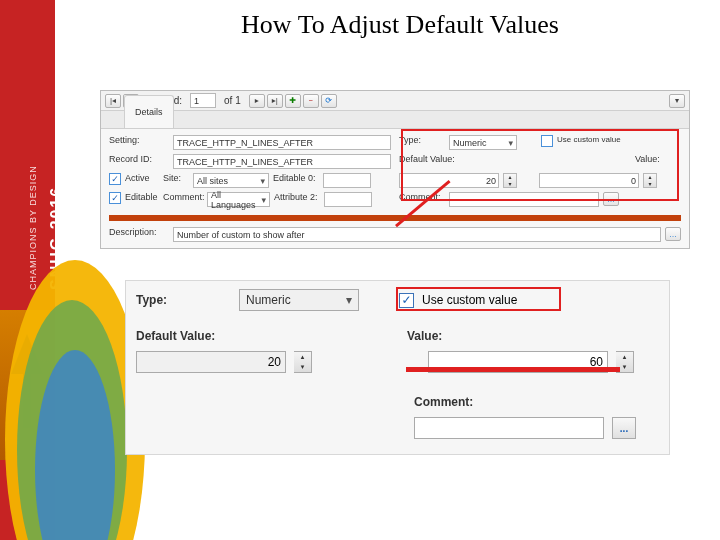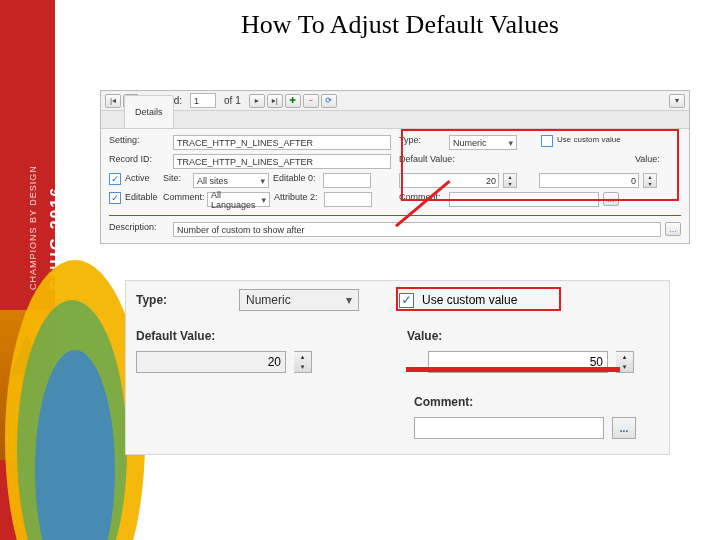--- a/index.html
+++ b/index.html
@@ -239,21 +239,21 @@
       <span class="lbl-sm" style="width:40px">Comment:</span>
       <div class="inp drop" style="width:63px;flex:none">All Languages</div>
       <span class="lbl-sm">Attribute 2:</span>
       <div class="inp" style="width:48px;flex:none"></div>
     </div>
     <div class="row">
       <span class="lbl-sm">Comment:</span>
       <div class="inp" style="width:150px;flex:none"></div>
       <div class="recbtn" style="color:#06c">…</div>
     </div>
-    <div class="row" style="grid-column:1 / span 2; margin-top:4px; border-top:1px solid #c2410c; padding-top:6px;">
+    <div class="row" style="grid-column:1 / span 2; margin-top:4px; border-top:6px solid #c2410c; padding-top:6px;">
       <span class="lbl">Description:</span>
       <div class="inp">Number of custom to show after</div>
       <div class="recbtn" style="color:#06c">…</div>
     </div>
     <div class="redbox redbox1"></div>
   </div>
 </div>
 <div class="redline"></div>
 
 <div class="panel-bot">
@@ -269,21 +269,21 @@
     <div style="width:160px"></div>
     <span class="bot-lbl" style="width:50px">Value:</span>
   </div>
   <div class="bot-row">
     <div class="bot-num" style="background:#f0f0f0">20</div>
     <div class="bot-spin">
         <div>▴</div>
         <div>▾</div>
       </div>
     <div style="width:100px"></div>
-    <div class="bot-num" style="width:180px">50</div>
+    <div class="bot-num" style="width:180px">60</div>
     <div class="bot-spin">
         <div>▴</div>
         <div>▾</div>
       </div>
   </div>
   <div class="bot-row" style="margin-top:14px">
     <div style="width:270px"></div>
     <span class="bot-lbl" style="width:70px">Comment:</span>
   </div>
   <div class="bot-row">

